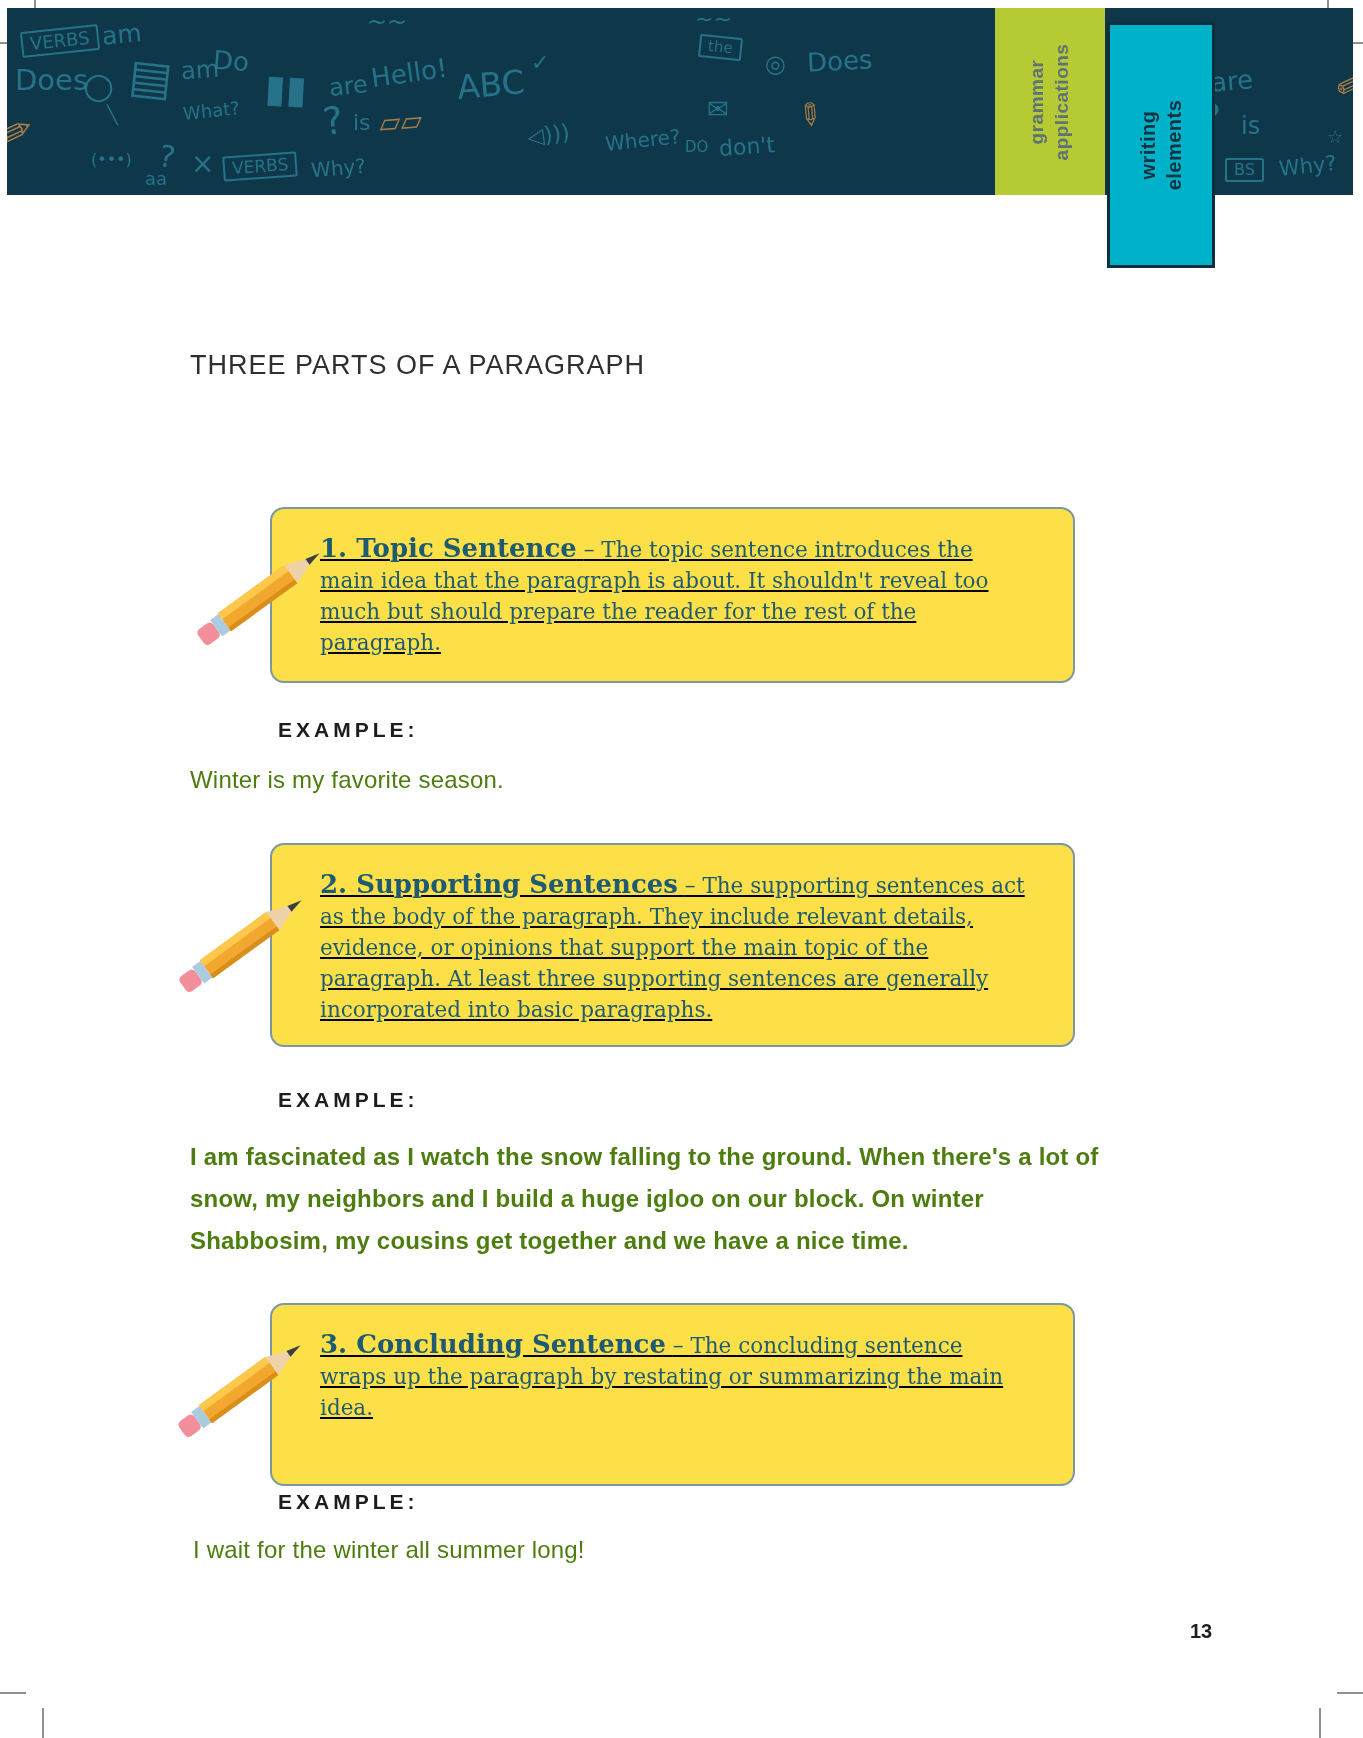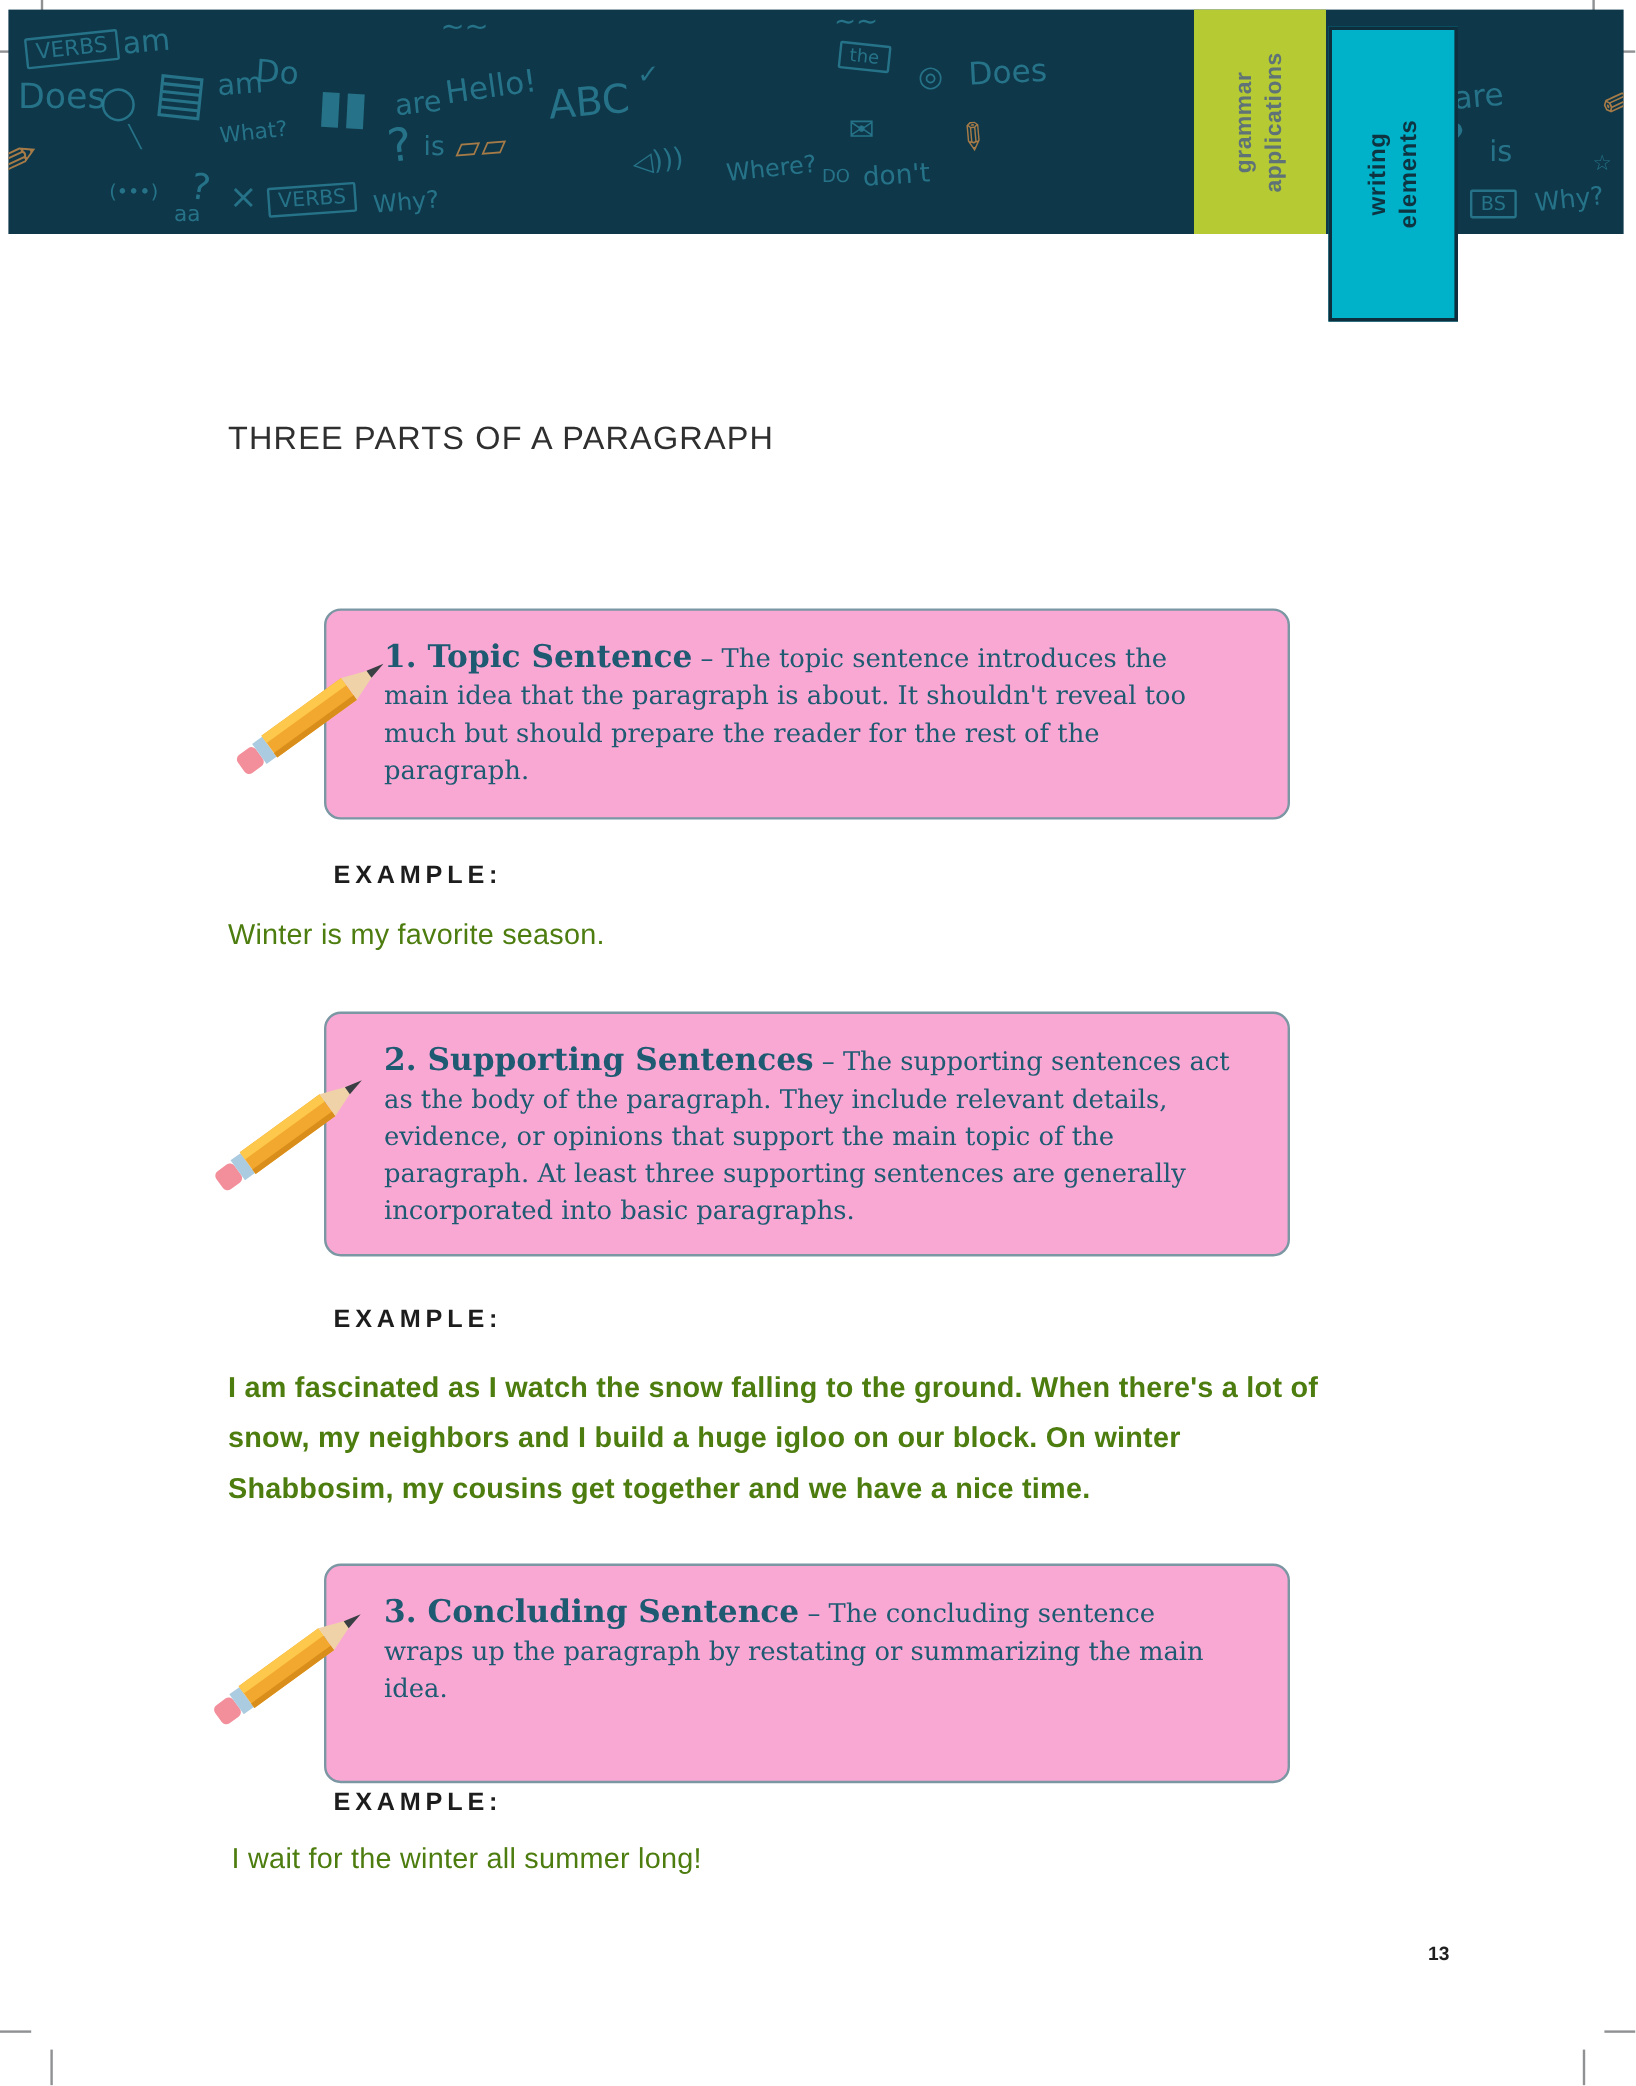--- a/index.html
+++ b/index.html
@@ -25,22 +25,22 @@
   .vtab-text{position:absolute;left:50%;top:50%;transform:translate(-50%,-50%) rotate(-90deg);
      white-space:nowrap;text-align:center;font-weight:bold;line-height:1.3;}
   #tab-grammar .vtab-text{font-size:19px;letter-spacing:.5px;}
   #tab-writing .vtab-text{font-size:20px;letter-spacing:.5px;}
 
   
   #page-title{position:absolute;left:190px;top:350px;font-size:27px;color:#2f2f2f;letter-spacing:1px;}
   #intro{position:absolute;left:193px;top:443px;font-size:24px;color:#3d3d3d;letter-spacing:.3px;}
 
   
-  .info-box{position:absolute;left:270px;width:805px;background:#f9a8d4;border:2px solid #7a97a3;
-     border-radius:14px;box-sizing:border-box;padding:24px 44px 0 48px;}
+  .info-box{position:absolute;left:270px;width:805px;background:#fde047;border:2px solid #7a97a3;
+     border-radius:14px;box-sizing:border-box;padding:24px 44px 0 48px;text-decoration:underline;}
   #box1{top:507px;height:176px;}
   #box2{top:843px;height:204px;}
   #box3{top:1303px;height:183px;}
   .info-box p{margin:0;font-family:"DejaVu Serif","Liberation Serif",serif;color:#1e5a71;
      font-size:21.5px;line-height:31px;}
   .info-box .hd{font-weight:bold;font-size:26px;}
 
   
   .pencil{position:absolute;width:150px;height:28px;transform:rotate(-36deg);
      transform-origin:left center;z-index:4;}
@@ -50,21 +50,21 @@
   #pencil3{left:181px;top:1418px;}
 
   
   .ex-label{position:absolute;left:278px;font-size:21px;font-weight:bold;color:#1d1d1d;letter-spacing:4px;}
   #exl1{top:718px;} #exl2{top:1088px;} #exl3{top:1490px;}
   .ex-text{position:absolute;font-size:24px;color:#4d7c0f;letter-spacing:.2px;}
   #ext1{left:190px;top:766px;}
   #ext2{left:190px;top:1136px;width:915px;line-height:42px;font-weight:bold;}
   #ext3{left:193px;top:1536px;}
 
-  #page-number{position:absolute;left:1190px;top:1620px;font-size:16px;font-weight:bold;color:#1f1f1f;}
+  #page-number{position:absolute;left:1190px;top:1620px;font-size:20px;font-weight:bold;color:#1f1f1f;}
 </style>
 </head>
 <body>
 
 <div id="page">
 
   <div class="crop h" style="left:0;top:42px;"></div>
   <div class="crop v" style="left:34px;top:0;"></div>
   <div class="crop h" style="left:1337px;top:42px;"></div>
   <div class="crop v" style="left:1327px;top:0;"></div>

